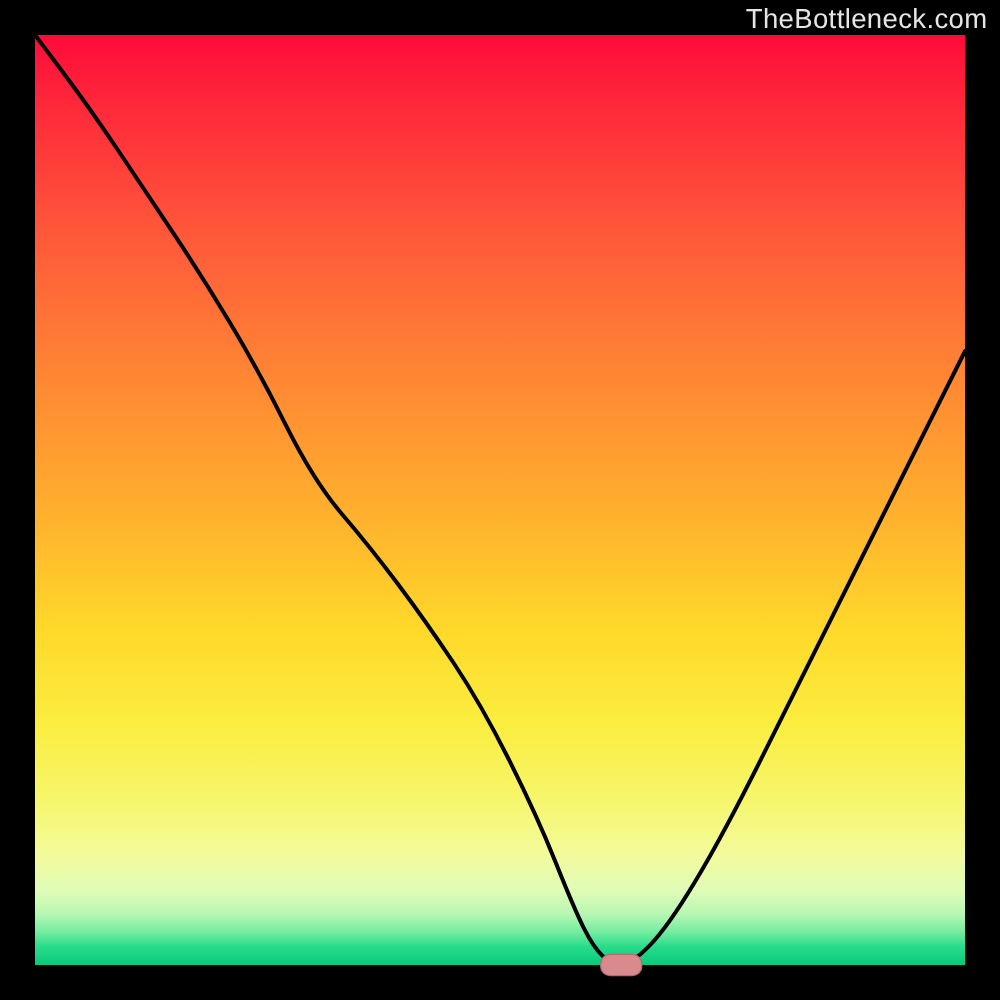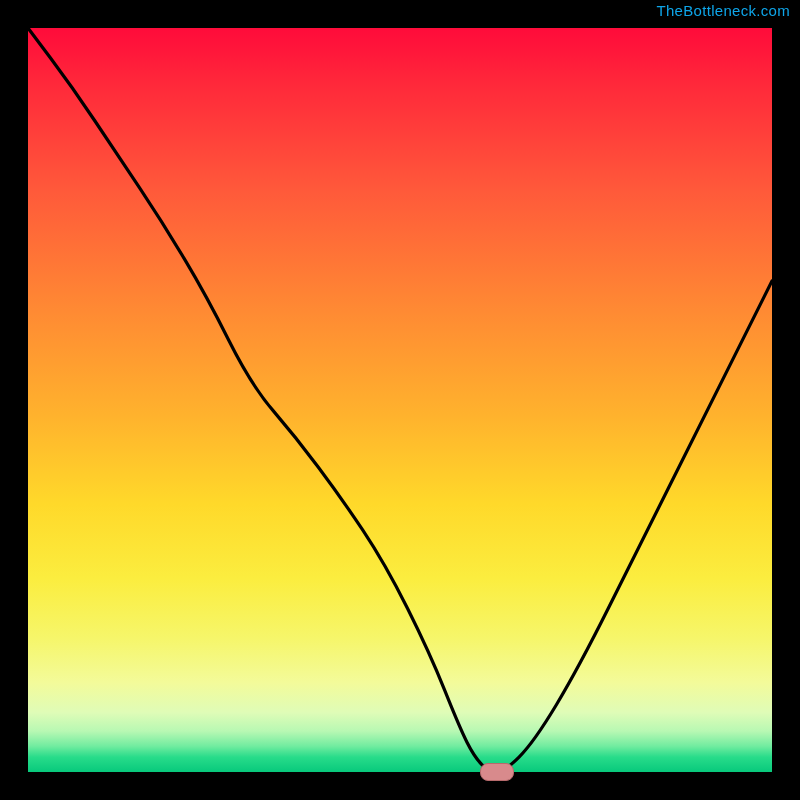--- a/index.html
+++ b/index.html
@@ -16,22 +16,22 @@
     left: 0;
     top: 0;
     width: 800px;
     height: 800px;
     background: #000;
   }
   .watermark {
     position: absolute;
     top: 2px;
     right: 10px;
-    color: #0ea5e9;
-    font-size: 15px;
+    color: #e5e5e5;
+    font-size: 22px;
     font-weight: 500;
     letter-spacing: 0.3px;
     user-select: none;
   }
   .plot {
     position: absolute;
     left: 28px;
     top: 28px;
     width: 744px;
     height: 744px;

